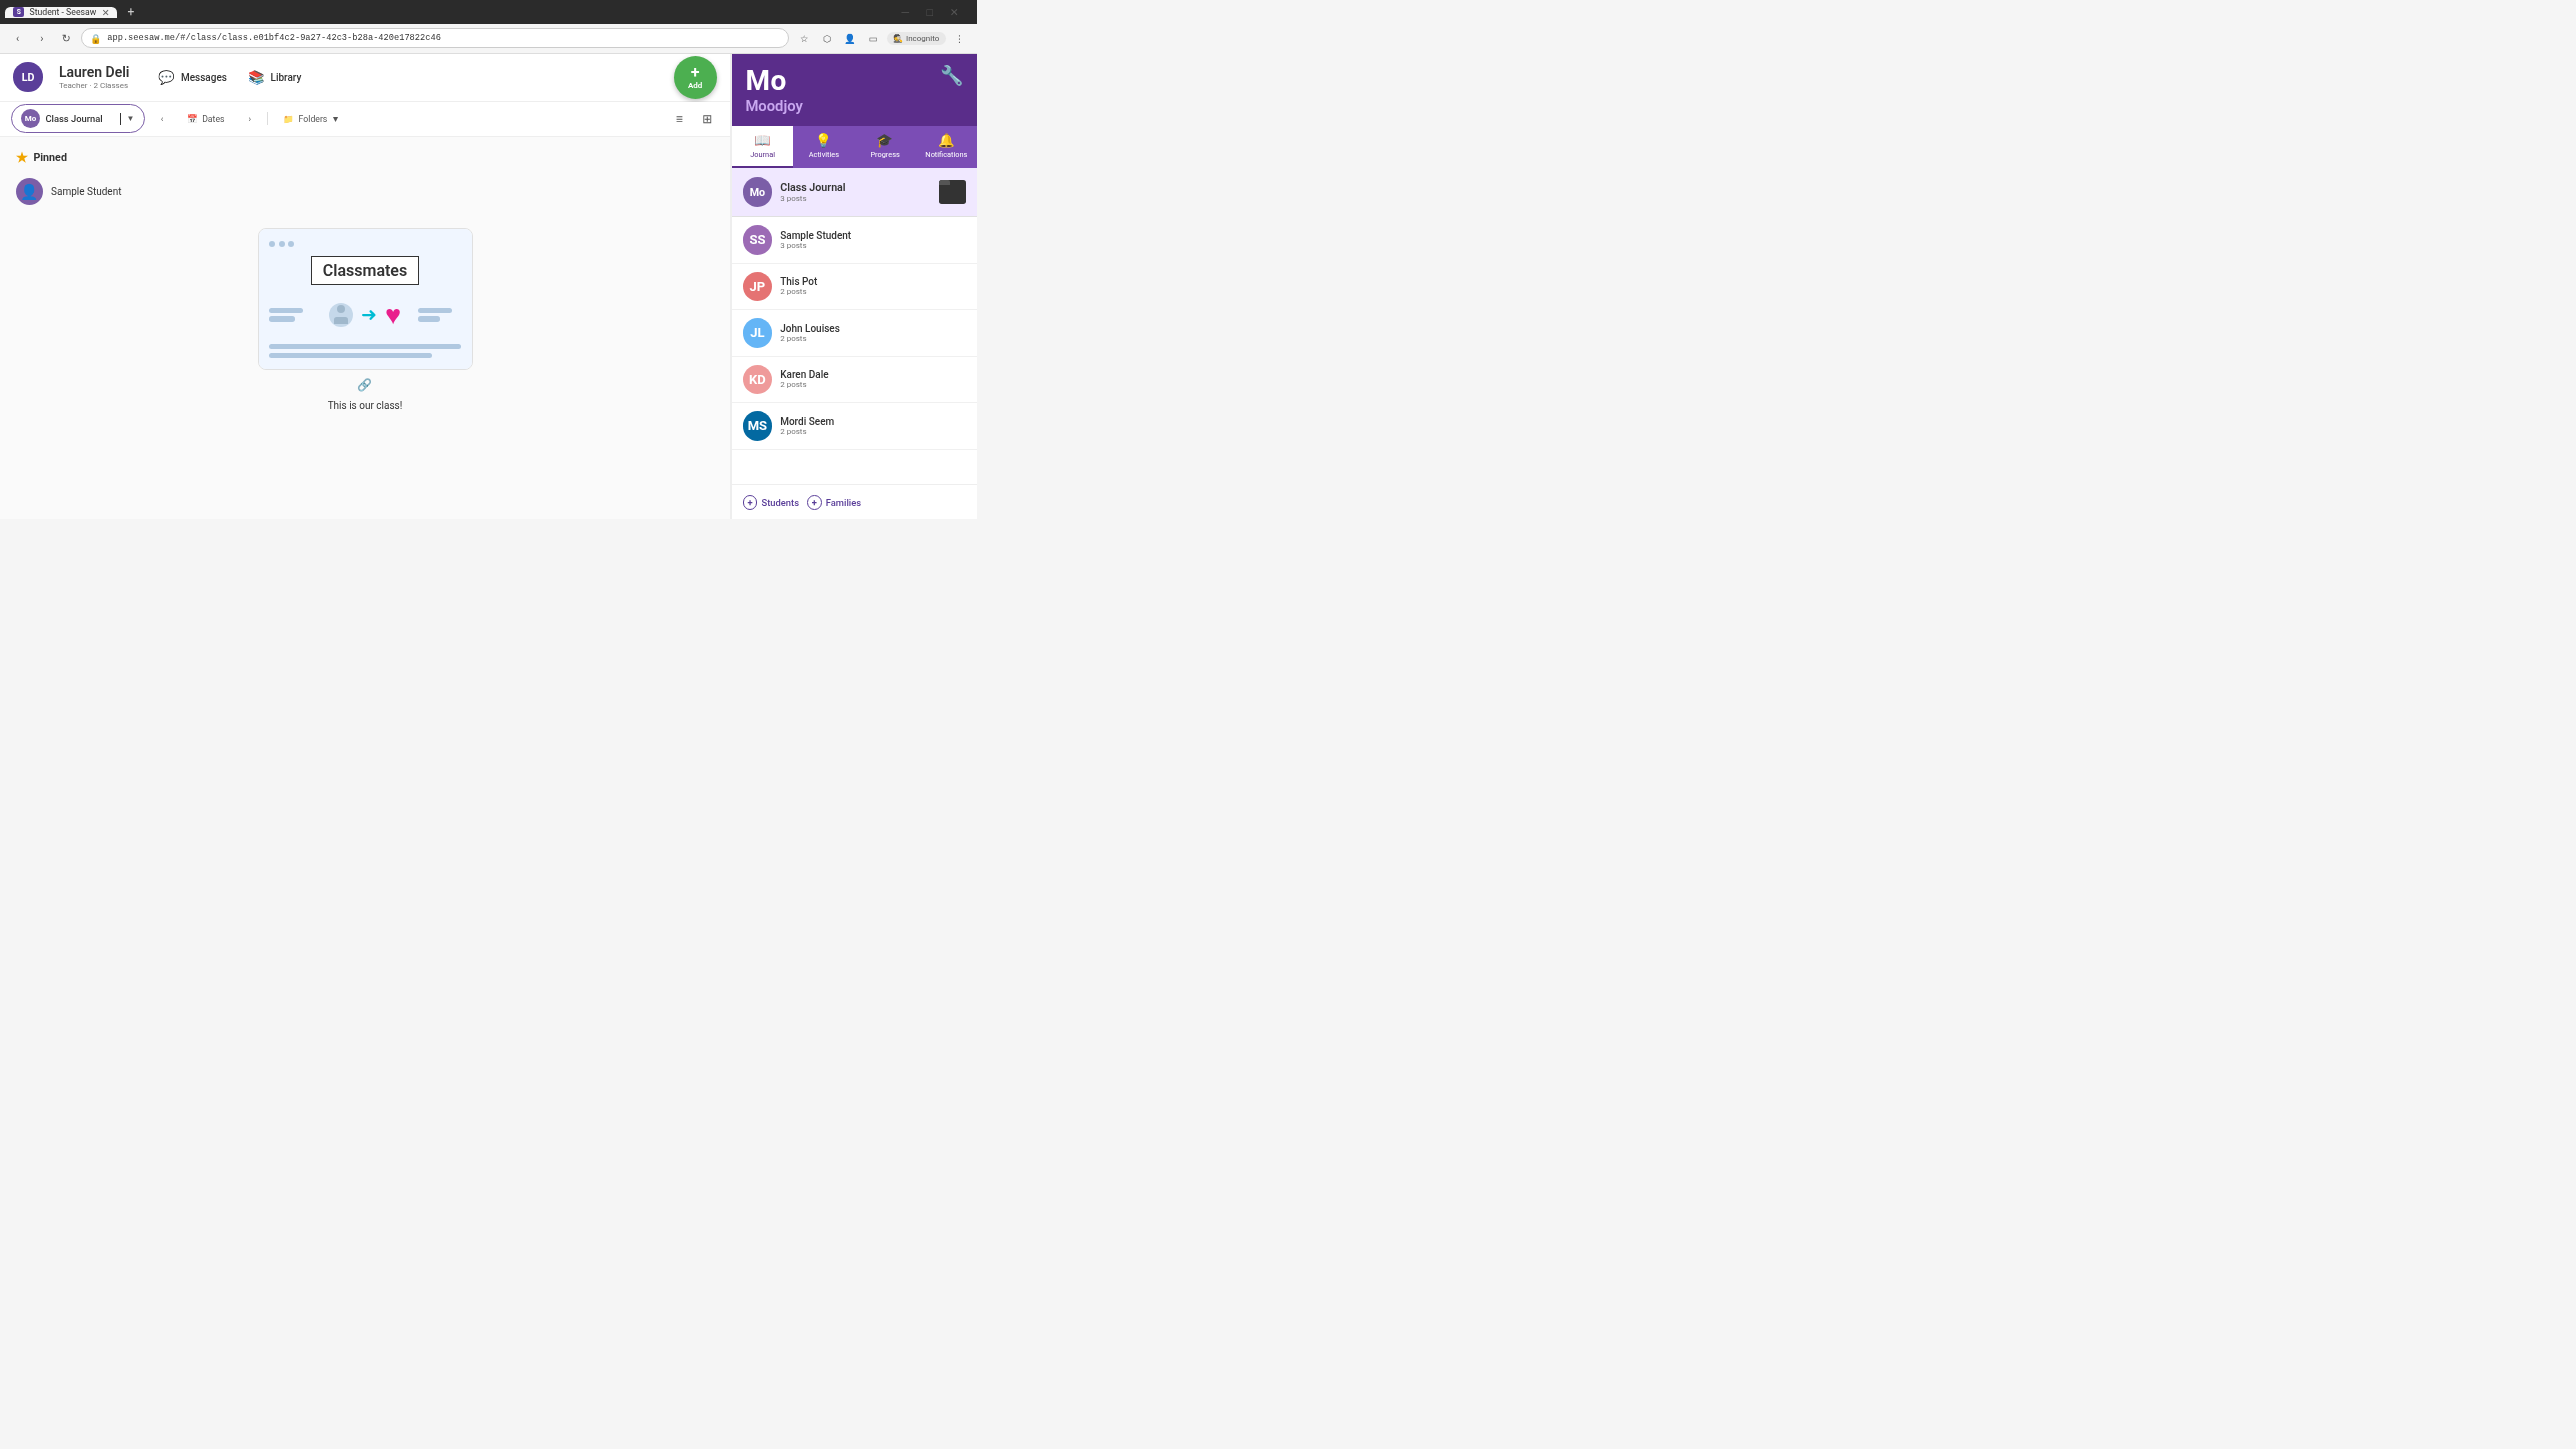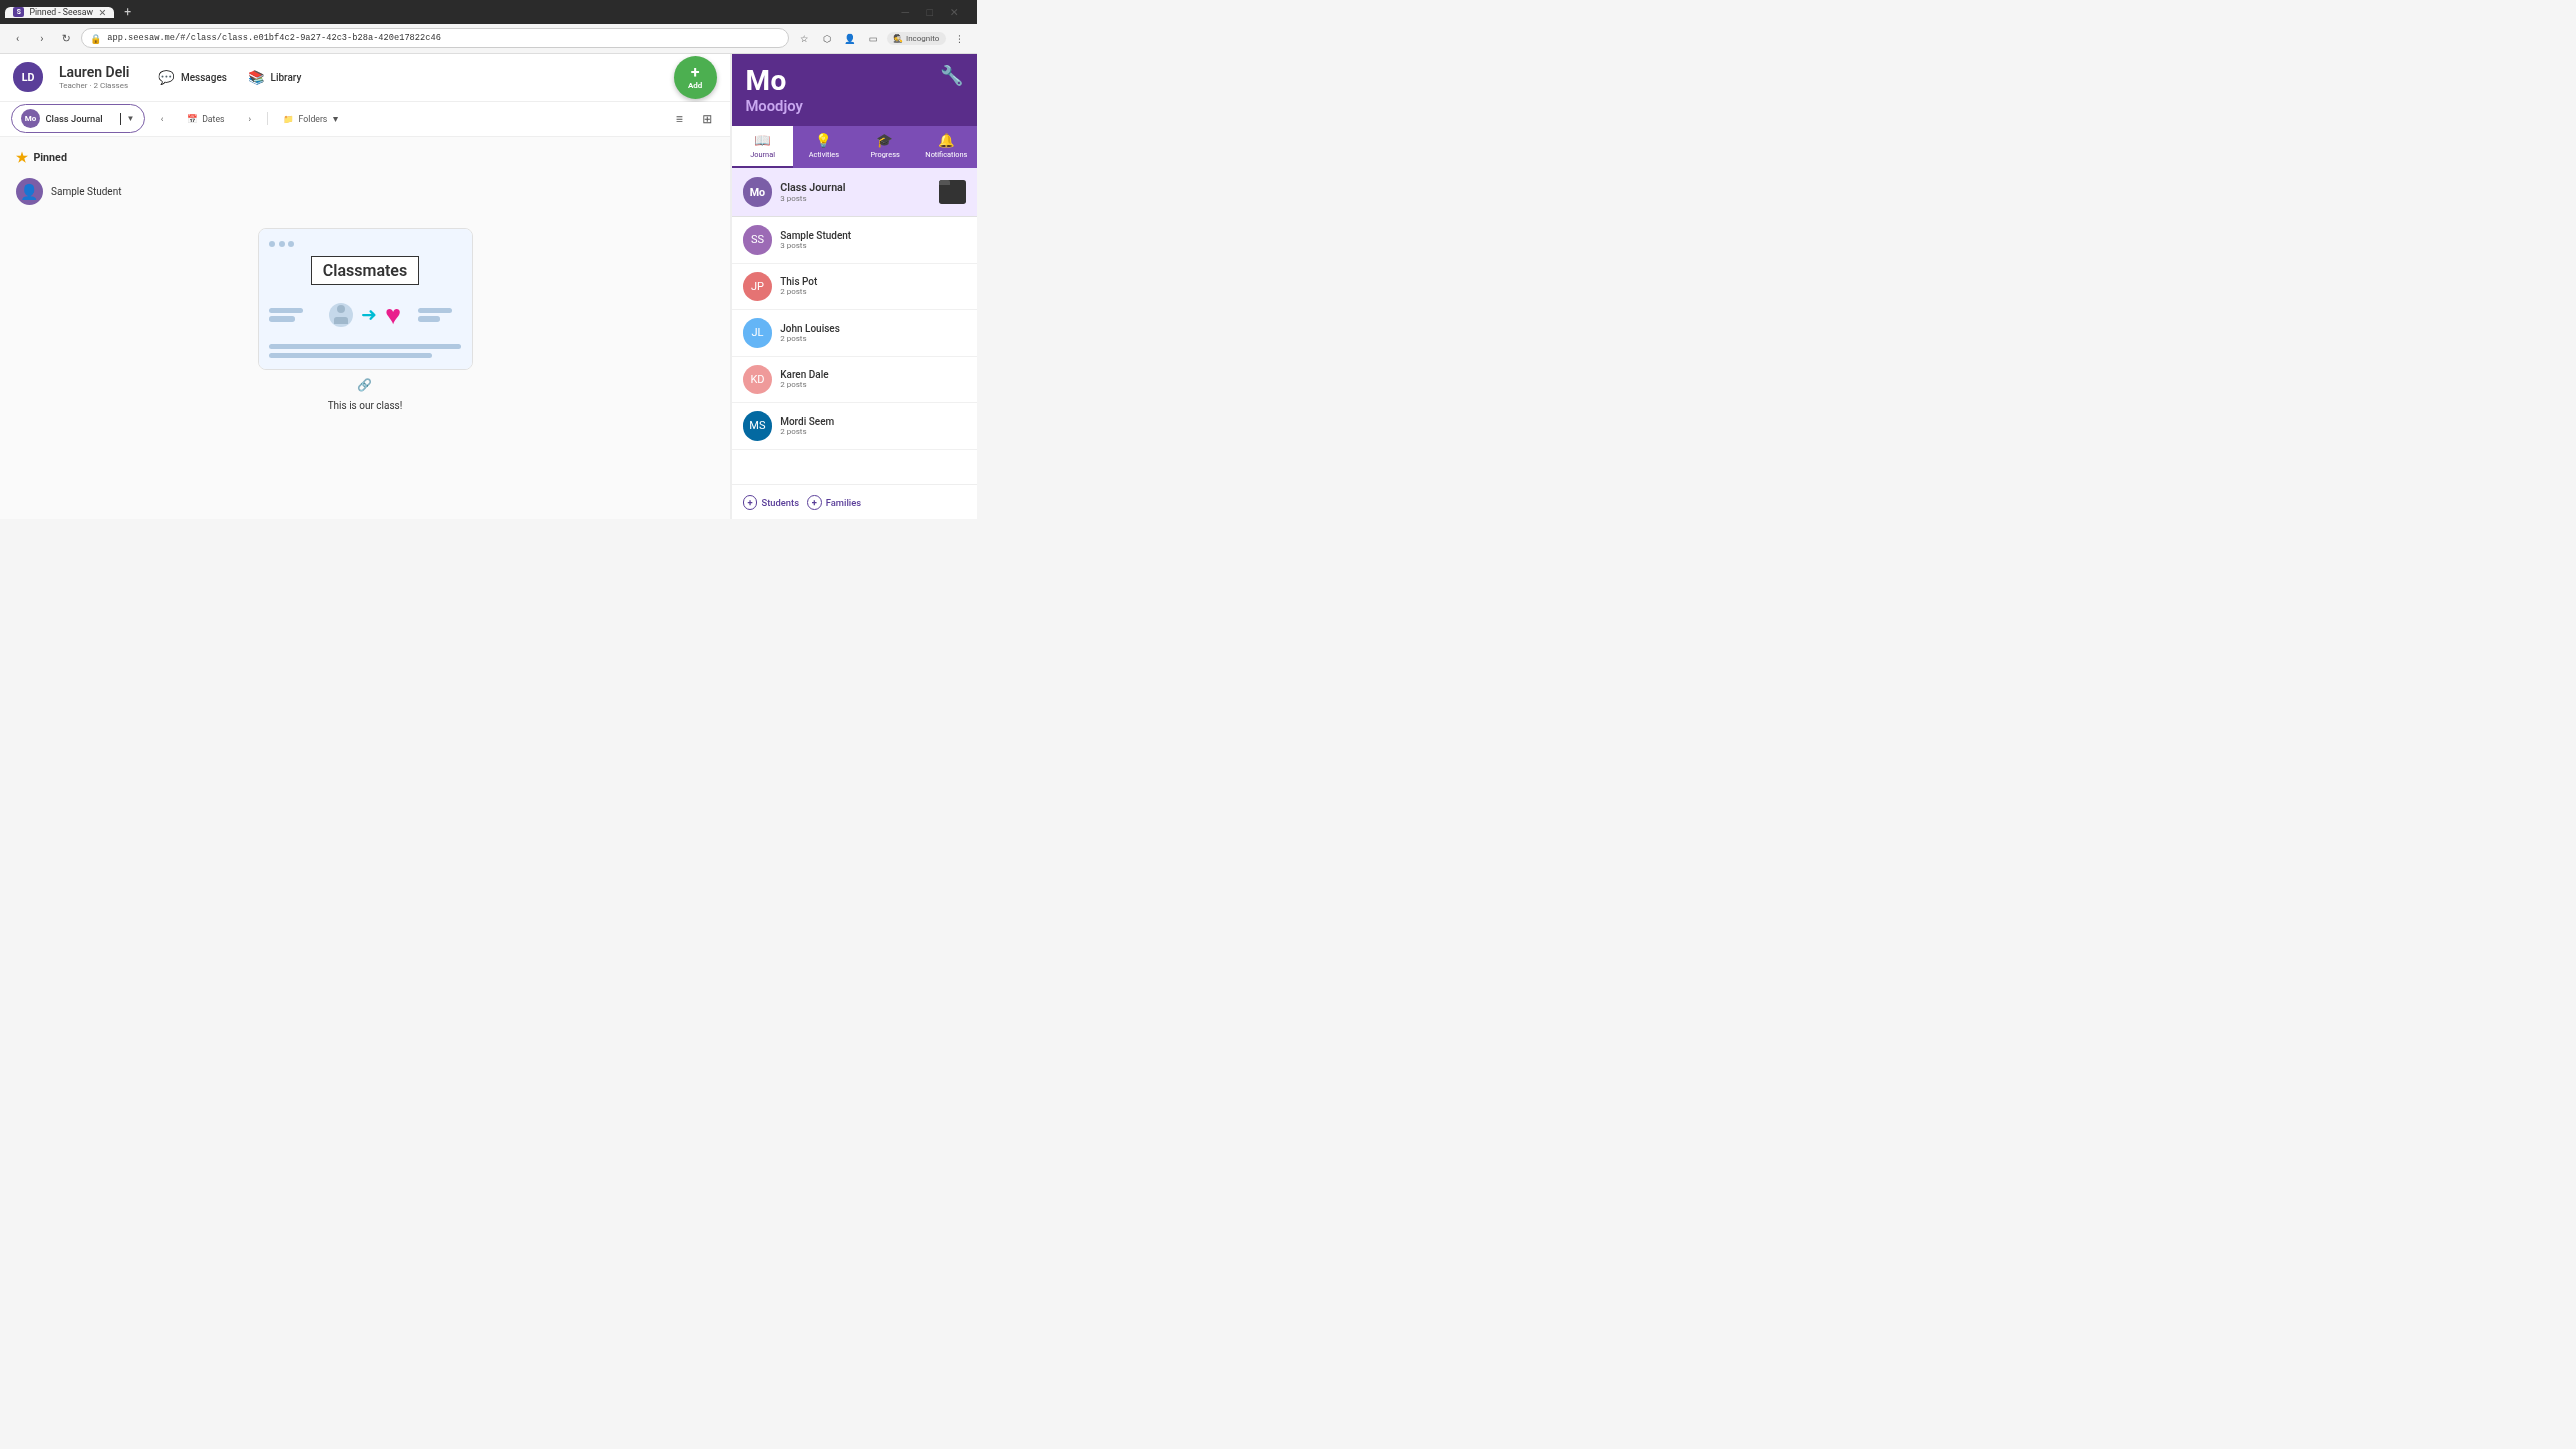--- a/index.html
+++ b/index.html
@@ -446,22 +446,22 @@
       cursor: pointer;
     }
     .student-list-avatar {
       width: 29.5px;
       height: 29.5px;
       border-radius: 50%;
       display: flex;
       align-items: center;
       justify-content: center;
       color: white;
-      font-size: 11px;
-      font-weight: normal;
+      font-size: 13px;
+      font-weight: bold;
       flex-shrink: 0;
     }
     .student-list-info { flex: 1; }
     .student-list-name { font-size: 10px; font-weight: 500; color: #333; }
     .student-list-posts { font-size: 8px; color: #777; }
 
     .panel-footer {
       display: flex;
       gap: 8px;
       padding: 9.4px 10.7px;
@@ -504,21 +504,21 @@
     }
     @keyframes blink { 50% { opacity: 0; } }
   </style>
 </head>
 <body>
 
 <div class="browser-tab-bar">
   <div style="display:flex;align-items:center;gap:4px;flex:1;">
     <div class="tab-item">
       <div class="tab-favicon">S</div>
-      <span>Pinned - Seesaw</span>
+      <span>Student - Seesaw</span>
       <span class="tab-close">✕</span>
     </div>
     <div class="tab-new">+</div>
   </div>
   <div style="display:flex;gap:5.4px;align-items:center;padding-right:8px;">
     <div class="nav-btn">─</div>
     <div class="nav-btn">□</div>
     <div class="nav-btn">✕</div>
   </div>
 </div>

